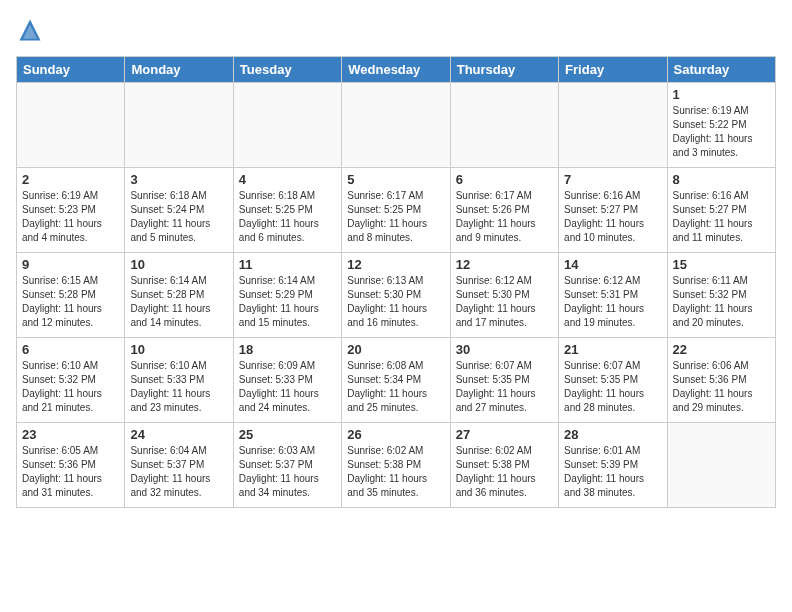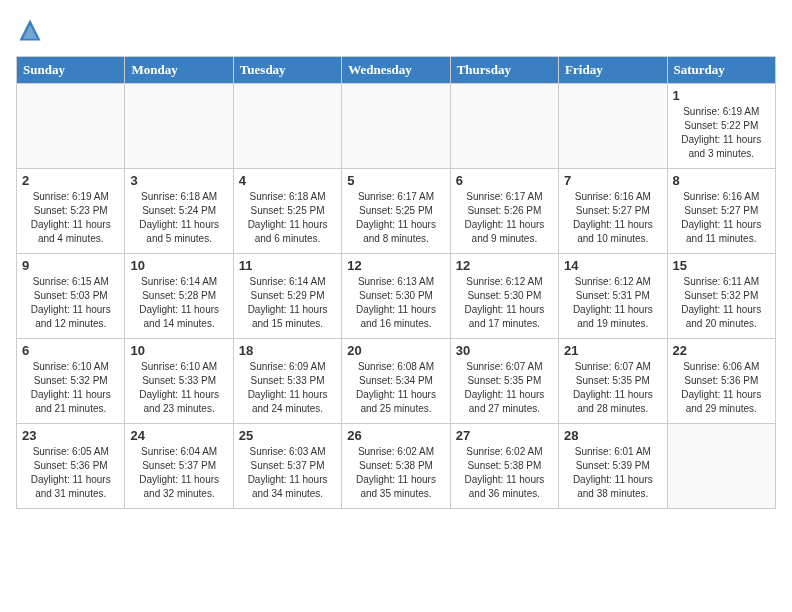--- a/index.html
+++ b/index.html
@@ -50,21 +50,20 @@
       border-collapse: collapse;
     }
     .calendar th {
       background: #3a7fc1;
       color: #fff;
       font-size: 13px;
       font-weight: bold;
       padding: 5px 6px;
       text-align: left;
       border: 1px solid #ccc;
-      font-family: Liberation Serif, serif;
     }
     .calendar td {
       border: 1px solid #ccc;
       vertical-align: top;
       padding: 4px 5px;
       width: calc(100%/7);
       height: 85px;
       font-size: 10.5px;
       color: #333;
       background: #fff;
@@ -75,21 +74,20 @@
     .day-num {
       font-size: 13px;
       font-weight: bold;
       display: block;
       margin-bottom: 2px;
     }
     .day-info {
       font-size: 10px;
       line-height: 1.4;
       color: #333;
-      text-align: center;
     }
   </style>
 </head>
 <body>
 
 <div class="header">
   <div class="logo">
     <svg class="logo-icon" viewBox="0 0 32 32">
       <polygon points="16,4 28,28 4,28" fill="#3a7fc1"></polygon>
       <polygon points="16,10 24,26 8,26" fill="#fff" opacity="0.3"></polygon>
@@ -181,21 +179,21 @@
           <div class="day-info">Sunrise: 6:16 AM
 Sunset: 5:27 PM
 Daylight: 11 hours
 and 11 minutes.</div>
         </td>
       </tr>
       <tr>
         <td>
           <span class="day-num">9</span>
           <div class="day-info">Sunrise: 6:15 AM
-Sunset: 5:03 PM
+Sunset: 5:28 PM
 Daylight: 11 hours
 and 12 minutes.</div>
         </td>
         <td>
           <span class="day-num">10</span>
           <div class="day-info">Sunrise: 6:14 AM
 Sunset: 5:28 PM
 Daylight: 11 hours
 and 14 minutes.</div>
         </td>

